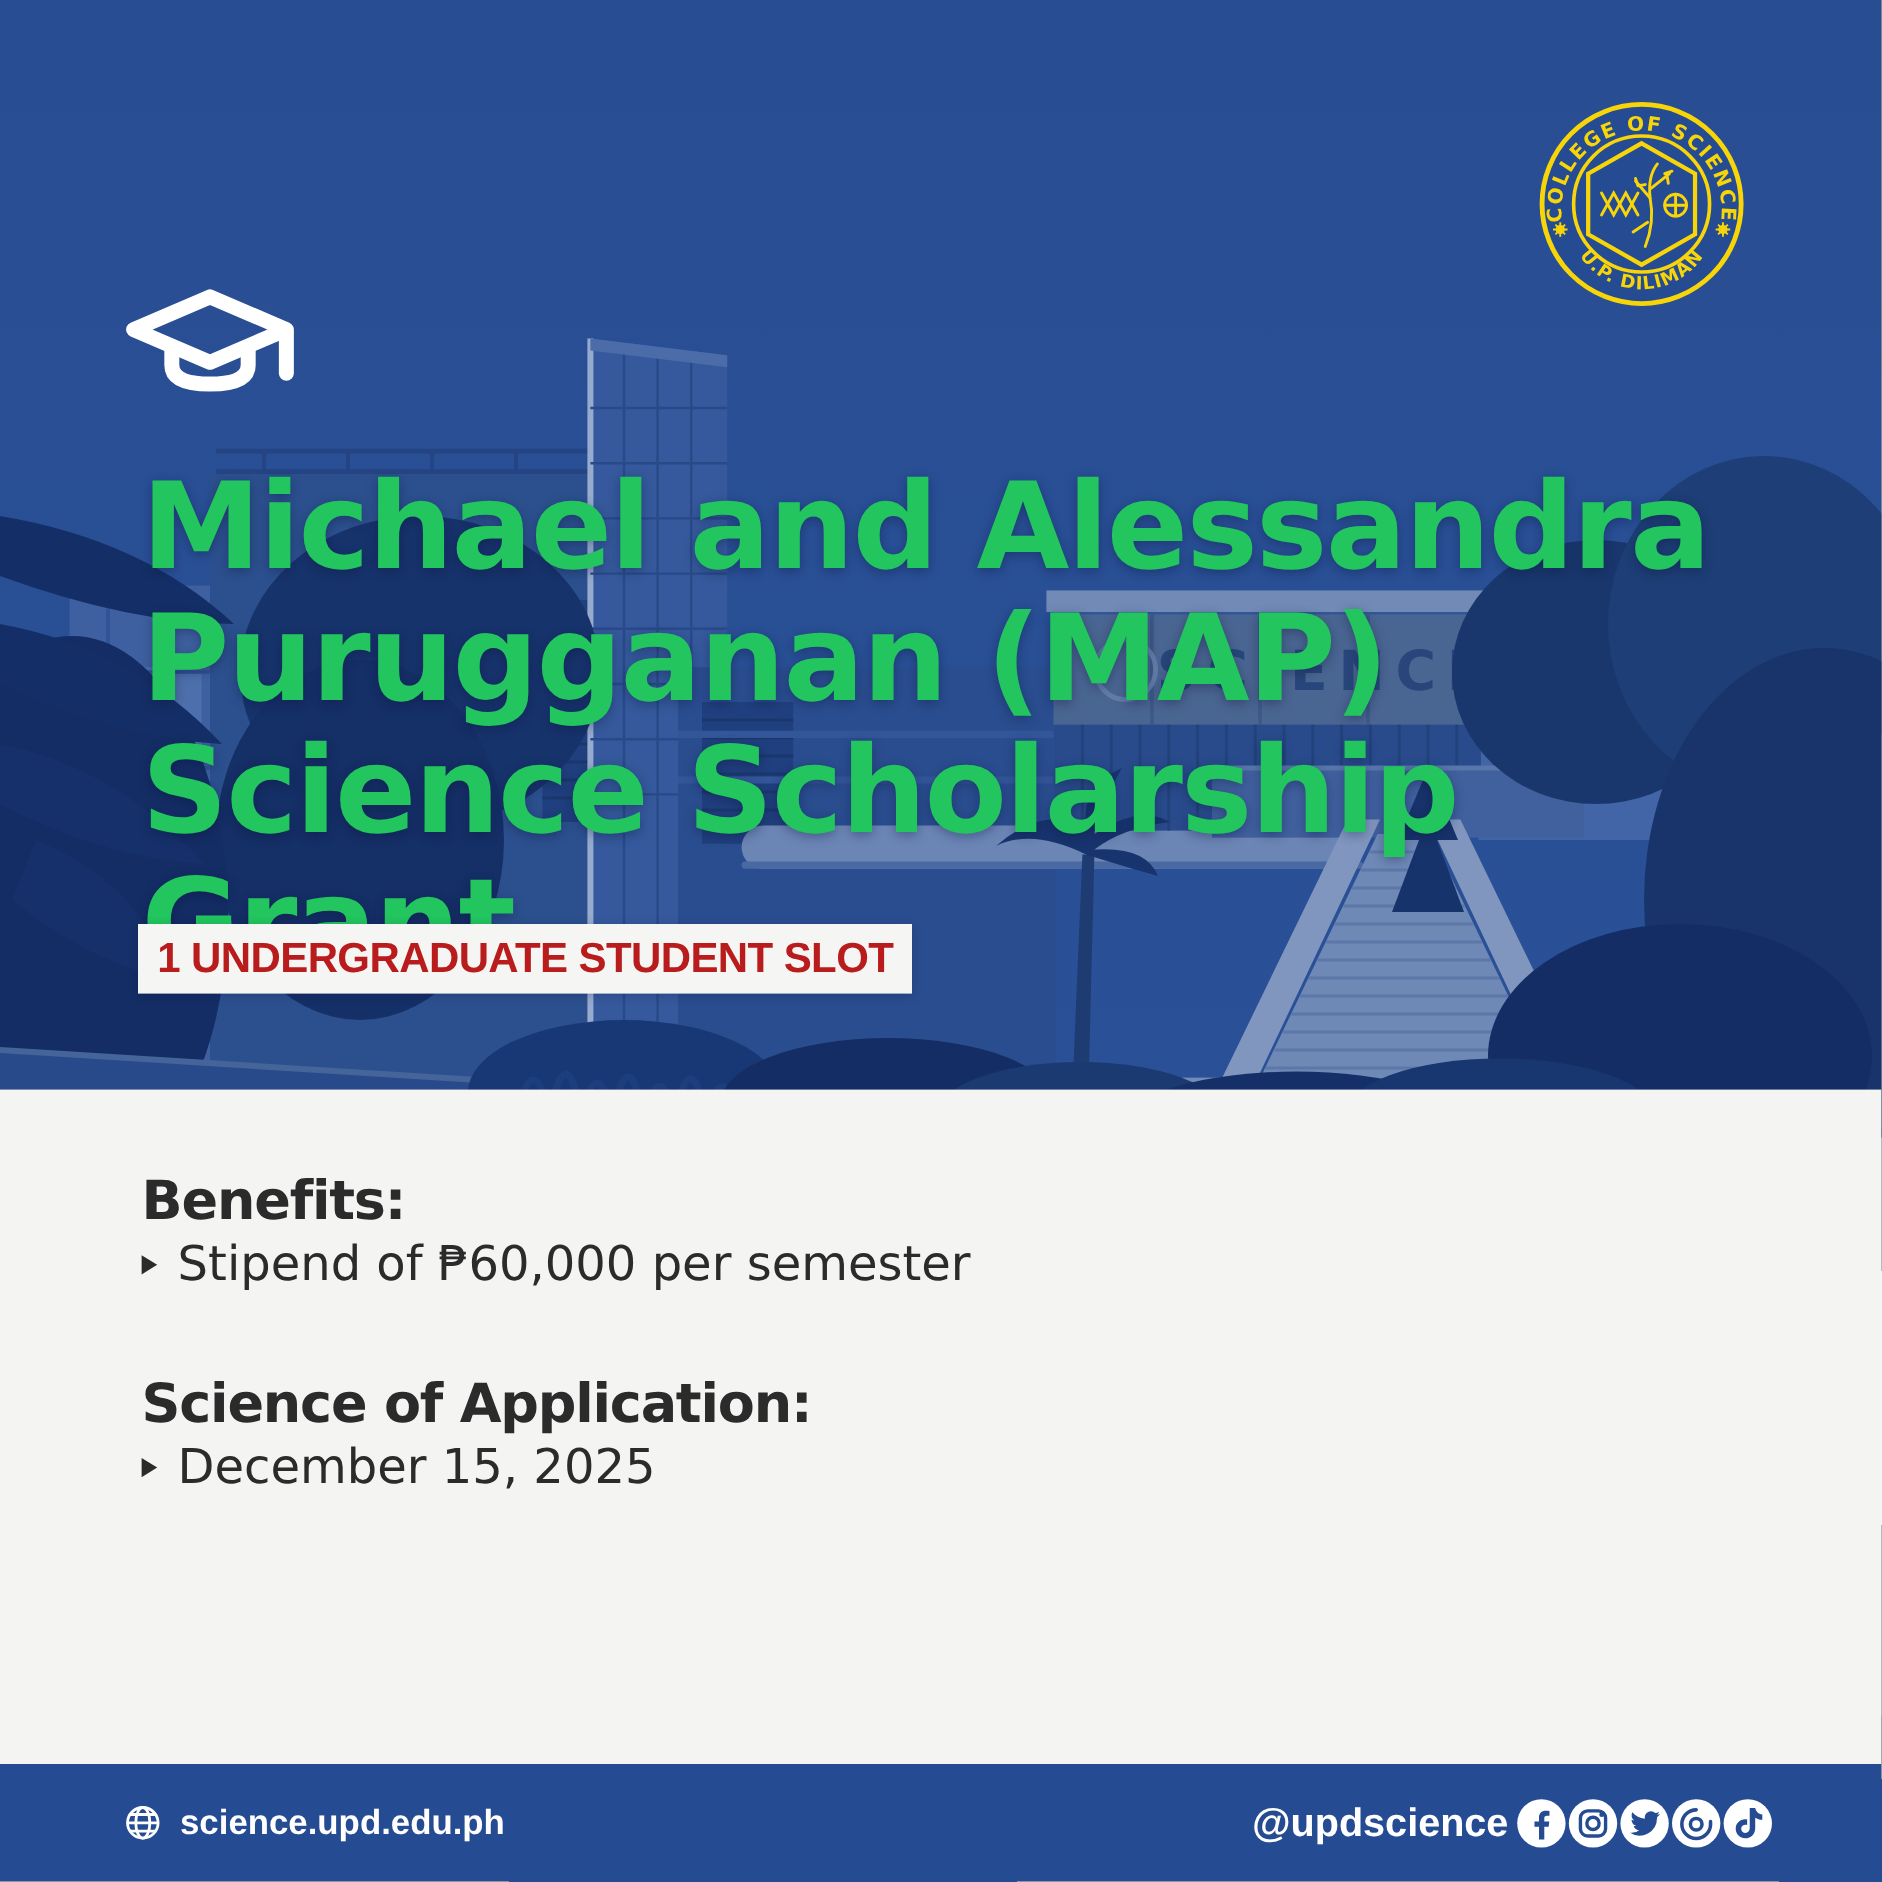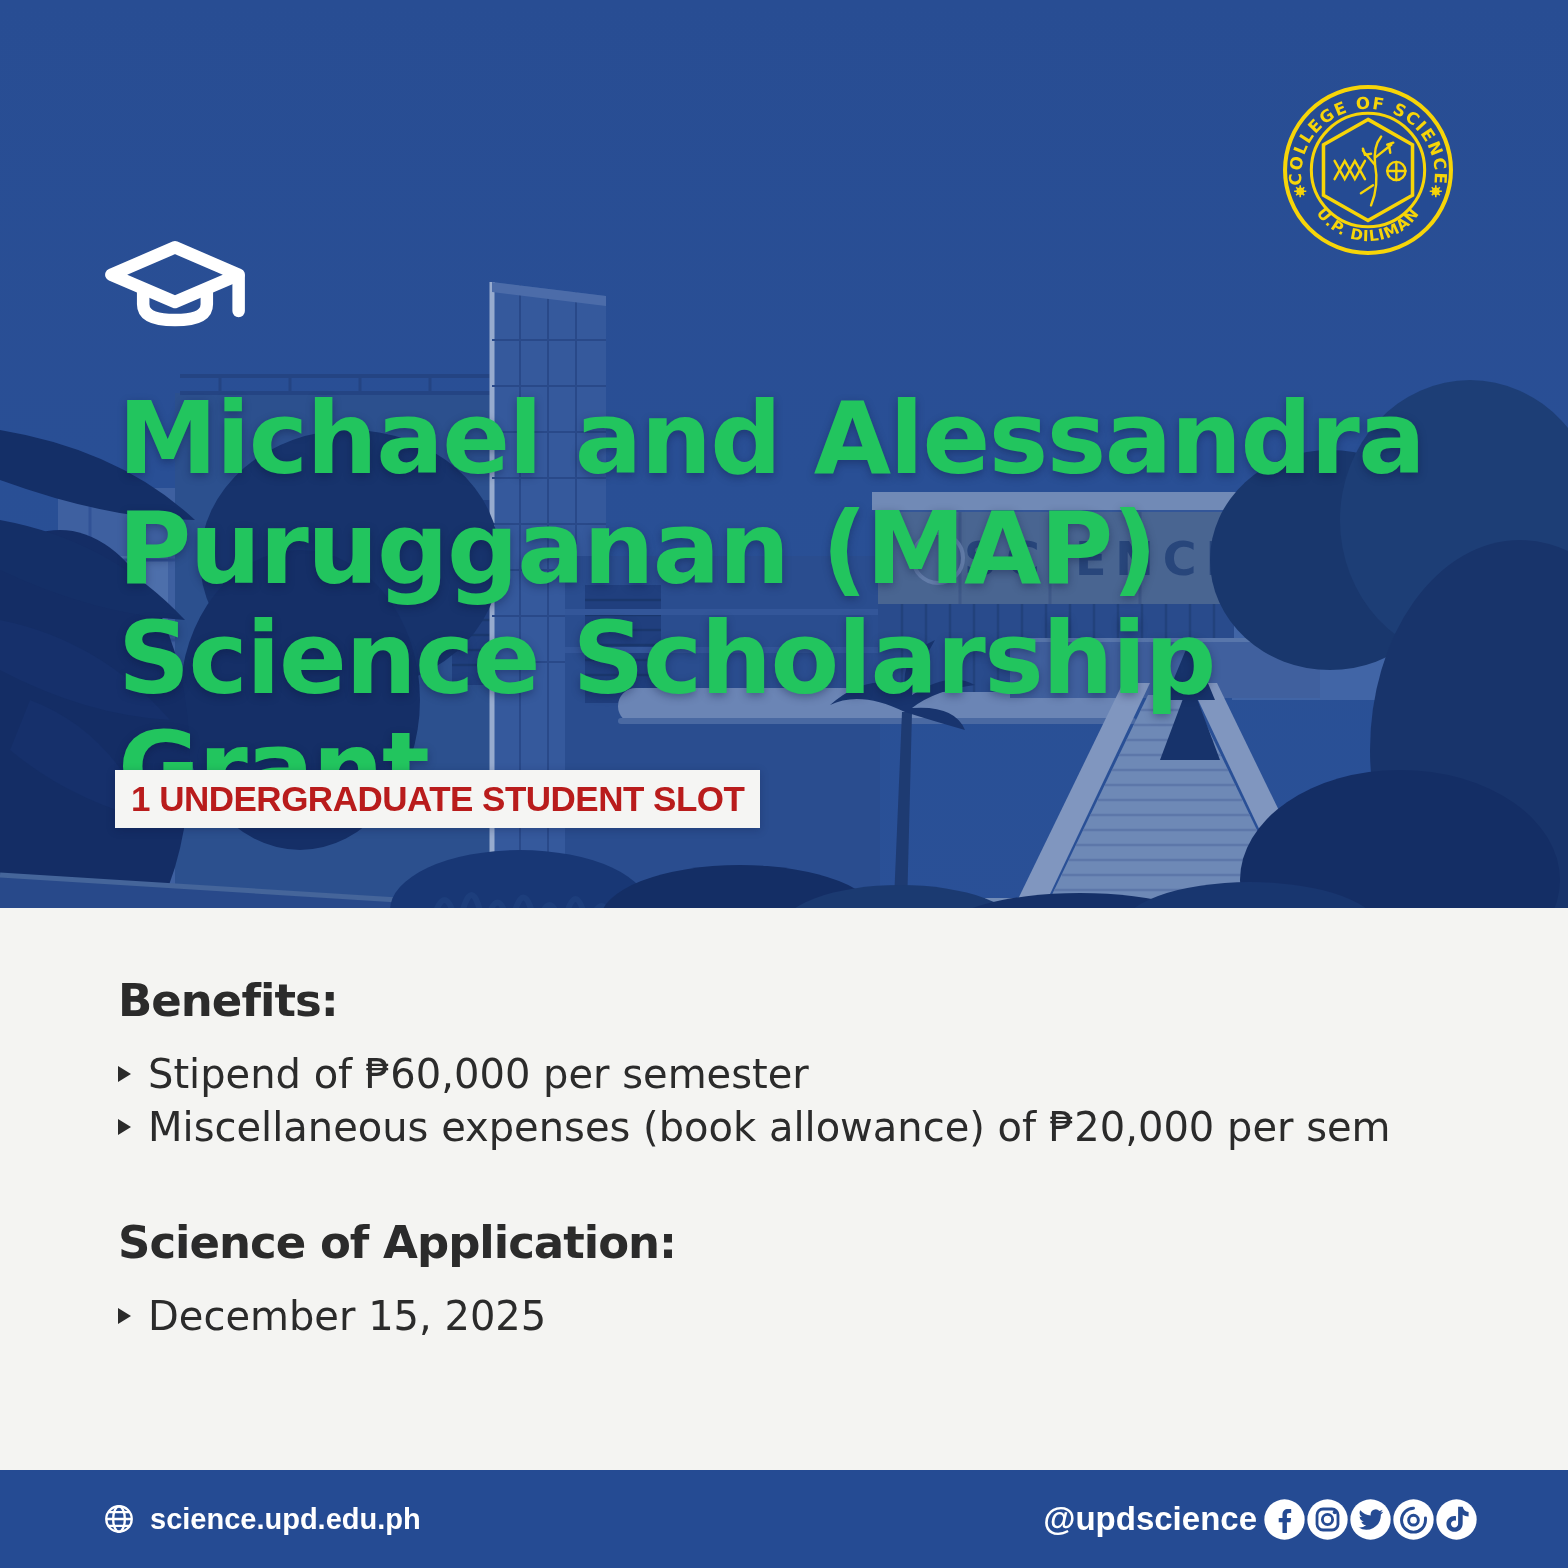--- a/index.html
+++ b/index.html
@@ -14,21 +14,21 @@
          font-size:100px;line-height:110px;letter-spacing:-1.5px;
          text-shadow:0 3px 9px rgba(8,18,52,0.35);}
   .badge{position:absolute;left:115px;top:770px;height:58px;display:inline-flex;align-items:center;
          background:#f5f5f3;color:#b91c1c;padding:0 16px;font-family:"Liberation Sans",sans-serif;
          font-weight:700;font-size:35px;letter-spacing:-0.5px;white-space:nowrap;
          box-shadow:0 2px 8px rgba(10,20,60,0.25);}
   
   .info{position:absolute;left:0;top:908px;width:1568px;height:522px;background:#f4f4f2;color:#2b2b2b;}
   .info-inner{padding:66px 90px 0 118px;}
   .h2{font-weight:700;font-size:45px;letter-spacing:-1px;line-height:1.2;color:#2b2b2b;}
-  .blist{margin-top:20px;}
+  .blist{}
   .bitem{position:relative;padding-left:30px;font-size:40px;font-weight:400;line-height:53px;color:#2b2b2b;}
   .tri{position:absolute;left:0;top:18px;width:0;height:0;border-left:13px solid #2b2b2b;
        border-top:8px solid transparent;border-bottom:8px solid transparent;}
   .deadline-block{margin-top:62px;}
   
   .footer{position:absolute;left:0;top:1470px;width:1568px;height:98px;background:#254b93;
           display:flex;align-items:center;justify-content:space-between;padding:0 90px 0 102px;box-sizing:border-box;text-align:right;}
   .f-left{display:flex;align-items:center;gap:14px;}
   .f-site{color:#fff;font-family:"Liberation Sans",sans-serif;font-weight:700;font-size:29px;}
   .f-right{display:flex;align-items:center;}
@@ -180,24 +180,20 @@
   </div>
 
   <div class="info">
     <div class="info-inner">
       <div class="h2">Benefits:</div>
       <div class="blist">
         <div class="bitem">
           <span class="tri"></span>
           <span>Stipend of ₱60,000 per semester</span>
         </div>
-        <div class="bitem">
-          <span class="tri"></span>
-          <span>Miscellaneous expenses (book allowance) of ₱20,000 per sem</span>
-        </div>
       </div>
 
       <div class="deadline-block">
         <div class="h2">Science of Application:</div>
         <div class="blist">
           <div class="bitem">
             <span class="tri"></span>
             <span>December 15, 2025</span>
           </div>
         </div>

